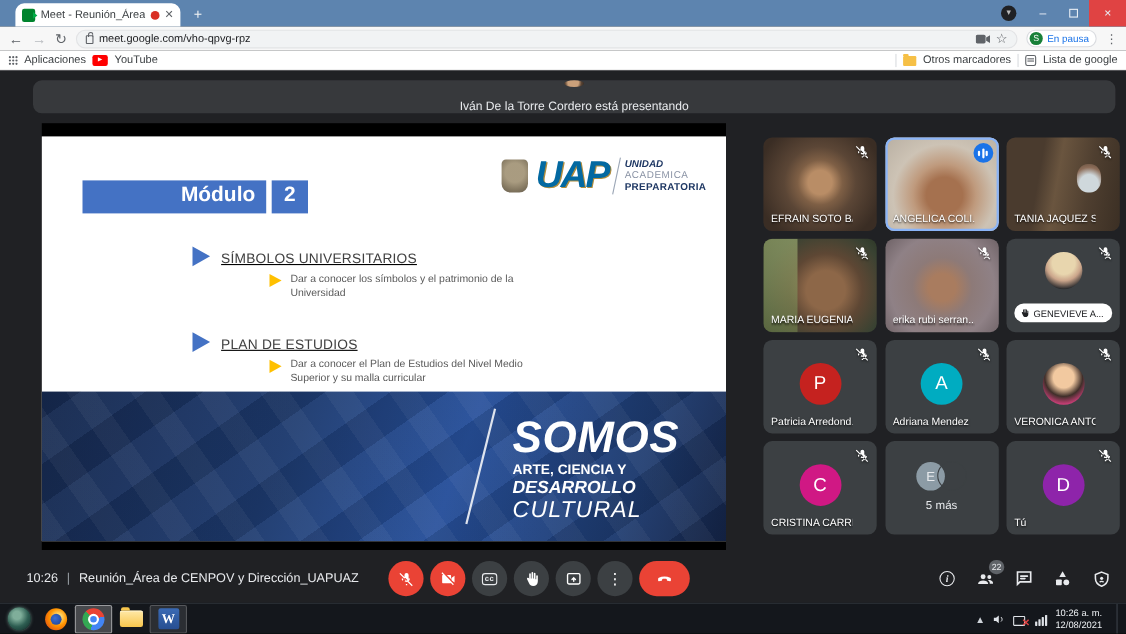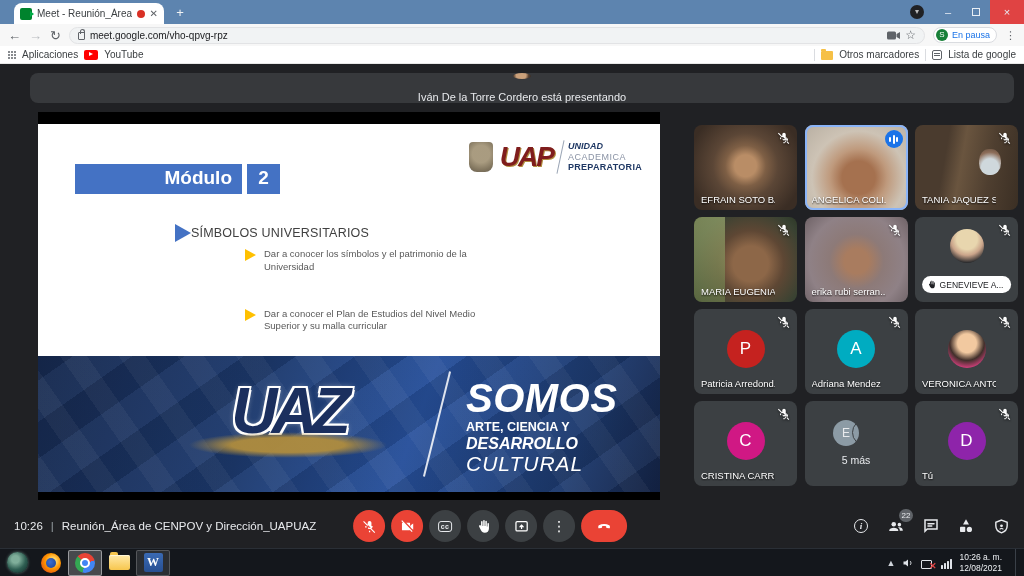--- a/index.html
+++ b/index.html
@@ -56,30 +56,30 @@
 
   .stage { position:absolute; left:38px; top:48px; width:622px; height:388px; background:#000; }
   .slide { position:absolute; left:0; top:12px; width:622px; height:368px; background:#fff; overflow:hidden; }
 
   .module-row { position:absolute; left:37px; top:40px; display:flex; gap:5px; }
   .module-bar { width:167px; height:30px; background:#4472c4; color:#fff; font-size:19px; font-weight:bold; text-align:right; padding:3px 10px 0 0; }
   .module-num { width:33px; height:30px; background:#4472c4; color:#fff; font-size:19px; font-weight:bold; text-align:center; padding-top:3px; }
 
   .logos { position:absolute; right:18px; top:16px; display:flex; align-items:center; gap:7px; }
   .crest { width:24px; height:30px; background:radial-gradient(circle at 50% 40%, #9a8a6a 0 40%, #6b5d42 75%, #4c4130); border-radius:4px 4px 8px 8px; opacity:.85; }
-  .uap-logo { font-size:28px; font-weight:bold; font-style:italic; color:#7f1d1d;
+  .uap-logo { font-size:34px; font-weight:bold; font-style:italic; color:#0369a1;
               text-shadow:1px 1px 0 #b08d3e; letter-spacing:-2px; }
   .logo-div { width:1px; height:34px; background:#9aa5b5; transform:rotate(12deg); }
   .org-text { color:#1f3864; font-size:9px; line-height:1.15; }
   .org-text .l1 { font-weight:bold; font-style:italic; }
   .org-text .l2 { color:#8a93a5; letter-spacing:.5px; }
   .org-text .l3 { font-weight:bold; letter-spacing:.3px; }
 
   .bullets { position:absolute; left:137px; top:100px; }
-  .b-item { display:flex; align-items:center; gap:0; }
+  .b-item { display:flex; align-items:flex-end; gap:10px;text-decoration:underline; }
   .tri-blue { width:0; height:0; border-left:16px solid #4472c4; border-top:9px solid transparent; border-bottom:9px solid transparent; margin-top:0; }
   .b-head { font-size:12.5px; color:#404040; letter-spacing:.2px; }
   .sub { display:flex; gap:8px; margin:6px 0 0 70px; }
   .tri-gold { width:0; height:0; border-left:11px solid #ffc000; border-top:6px solid transparent; border-bottom:6px solid transparent; margin-top:1px; }
   .sub-text { font-size:9.5px; color:#595959; line-height:1.35; width:230px; }
   .b-gap { height:28px; }
 
   .slide-footer { position:absolute; left:0; bottom:0; width:622px; height:136px;
       background:linear-gradient(110deg,#16294f 0%, #1d3a6e 35%, #27509b 60%, #1d3a6e 85%, #142447 100%); }
   .slide-footer::before { content:""; position:absolute; inset:0;
@@ -126,21 +126,21 @@
   .hand-pill .ptxt { font-size:8.5px; color:#202124; font-weight:500; white-space:nowrap; }
   .hand-glyph { width:9px; height:11px; color:#202124; }
   .ovl-wrap { position:absolute; left:50%; top:38%; transform:translate(-50%,-50%); width:46px; height:28px; }
   .ovl-a { position:absolute; left:0; top:1px; width:26px; height:26px; border-radius:50%; background:#8c9ba5; color:#e8eaed; font-size:12px; display:flex; align-items:center; justify-content:center; }
   .ovl-b { position:absolute; right:0; top:0; width:27px; height:27px; border-radius:50%;
            background:radial-gradient(circle at 50% 35%, #d7a87c 0 35%, #7c5a40 60%, #332а22 90%, #2c241d); border:1px solid #3c4043; }
   .ovl-label { position:absolute; left:0; right:0; top:62%; text-align:center; color:#e8eaed; font-size:10.5px; }
 
   
   .meet-bar { position:absolute; left:0; bottom:0; width:100%; height:44px; display:flex; align-items:center; }
-  .mb-left { display:flex; align-items:flex-start; gap:8px; margin-left:14px; color:#e8eaed; font-size:11.5px; white-space:nowrap; }
+  .mb-left { display:flex; align-items:flex-start; gap:8px; margin-left:24px; color:#e8eaed; font-size:11.5px; white-space:nowrap; }
   .mb-sep { color:#9aa0a6; }
   .controls { position:absolute; left:50%; transform:translateX(-58%); display:flex; align-items:center; gap:6px; }
   .cbtn { width:32px; height:32px; border-radius:50%; display:flex; align-items:center; justify-content:center; color:#fff; }
   .cbtn.red { background:#ea4335; }
   .cbtn.dark { background:#3c4043; }
   .cc-box { font-size:7px; font-weight:bold; color:#e8eaed; border:1.5px solid #e8eaed; border-radius:3px; padding:1px 2px; letter-spacing:.5px; }
   .end-btn { width:46px; height:32px; border-radius:16px; background:#ea4335; display:flex; align-items:center; justify-content:center; color:#fff; }
   .mb-right { position:absolute; right:14px; display:flex; align-items:center; gap:17px; color:#e8eaed; }
   .mr-ico { position:relative; width:18px; height:18px; display:flex; align-items:center; justify-content:center; }
   .badge { position:absolute; top:-8px; right:-8px; min-width:14px; height:13px; border-radius:7px; background:#5f6368;
@@ -273,31 +273,31 @@
         <div class="bullets">
           <div class="b-item">
             <span class="tri-blue"></span>
             <span class="b-head">SÍMBOLOS UNIVERSITARIOS</span>
           </div>
           <div class="sub">
             <span class="tri-gold"></span>
             <span class="sub-text">Dar a conocer los símbolos y el patrimonio de la Universidad</span>
           </div>
           <div class="b-gap"></div>
+          <div class="b-item">
+            <span class="tri-blue"></span>
+            <span class="b-head">PLAN DE ESTUDIOS</span>
+          </div>
           <div class="sub">
             <span class="tri-gold"></span>
             <span class="sub-text">Dar a conocer el Plan de Estudios del Nivel Medio Superior y su malla curricular</span>
           </div>
         </div>
 
         <div class="slide-footer">
-          <div class="uaz-wrap">
-            <div class="uaz-gold"></div>
-            <div class="uaz-text">UAZ</div>
-          </div>
           <div class="footer-div"></div>
           <div class="somos-block">
             <div class="somos-1">SOMOS</div>
             <div class="somos-2">ARTE, CIENCIA Y</div>
             <div class="somos-3">DESARROLLO</div>
             <div class="somos-4">CULTURAL</div>
           </div>
         </div>
 
       </div>

